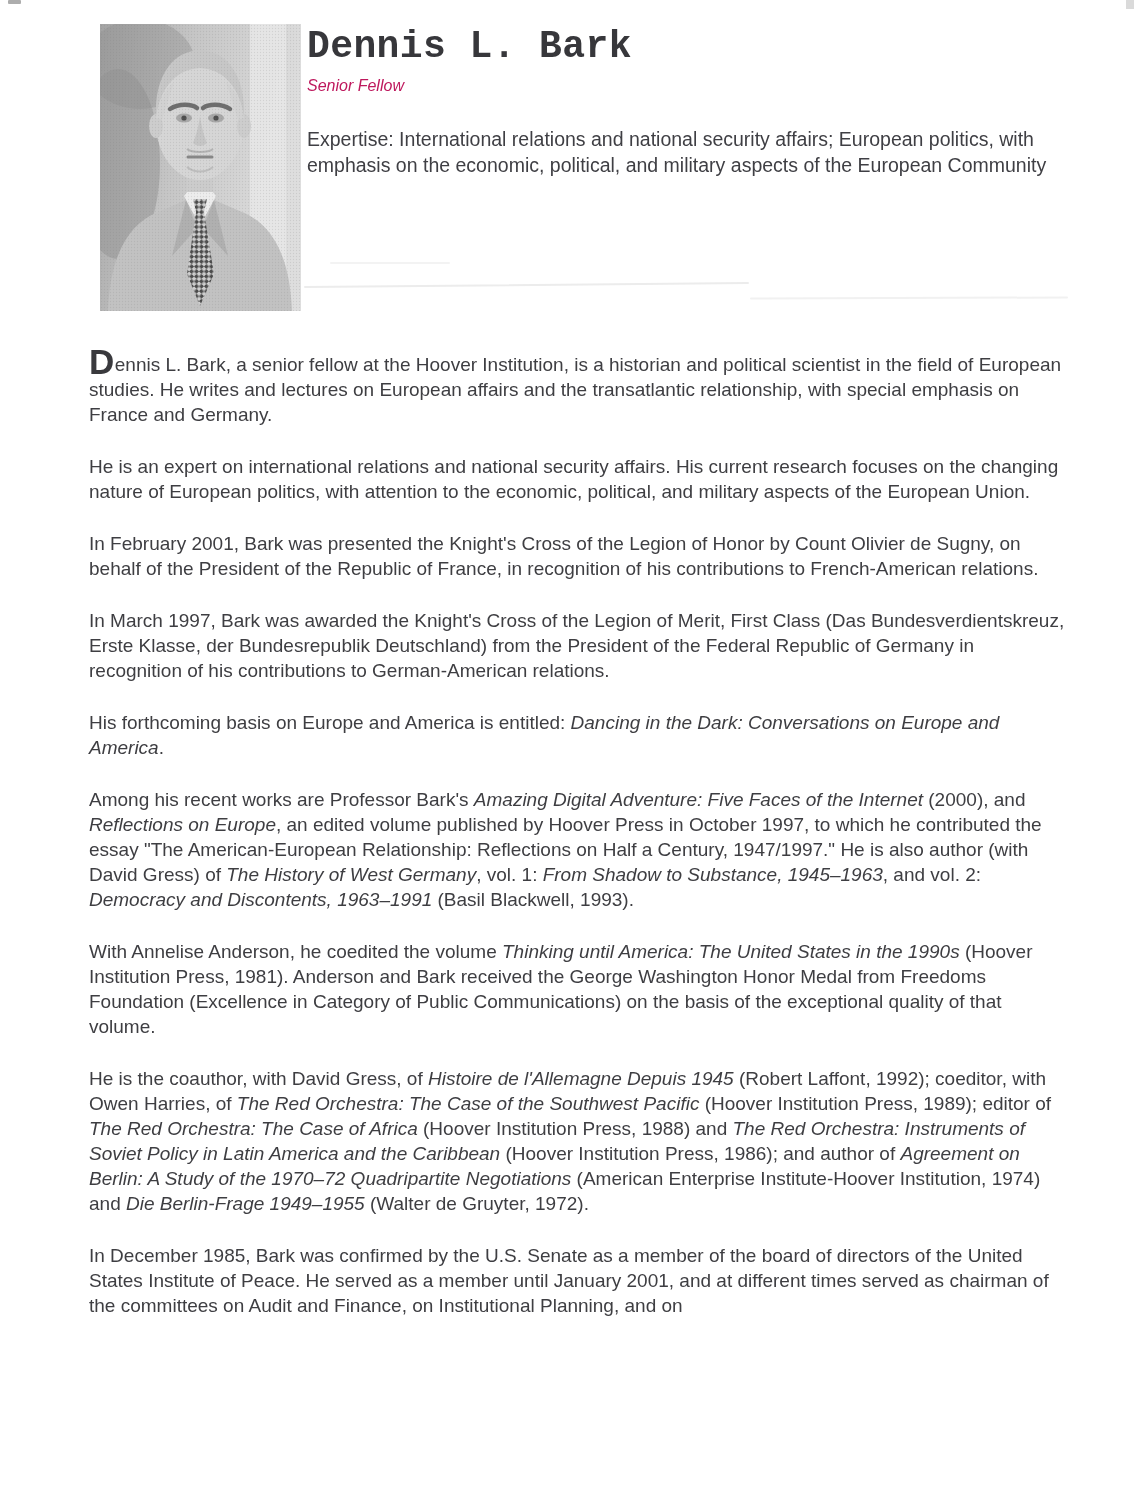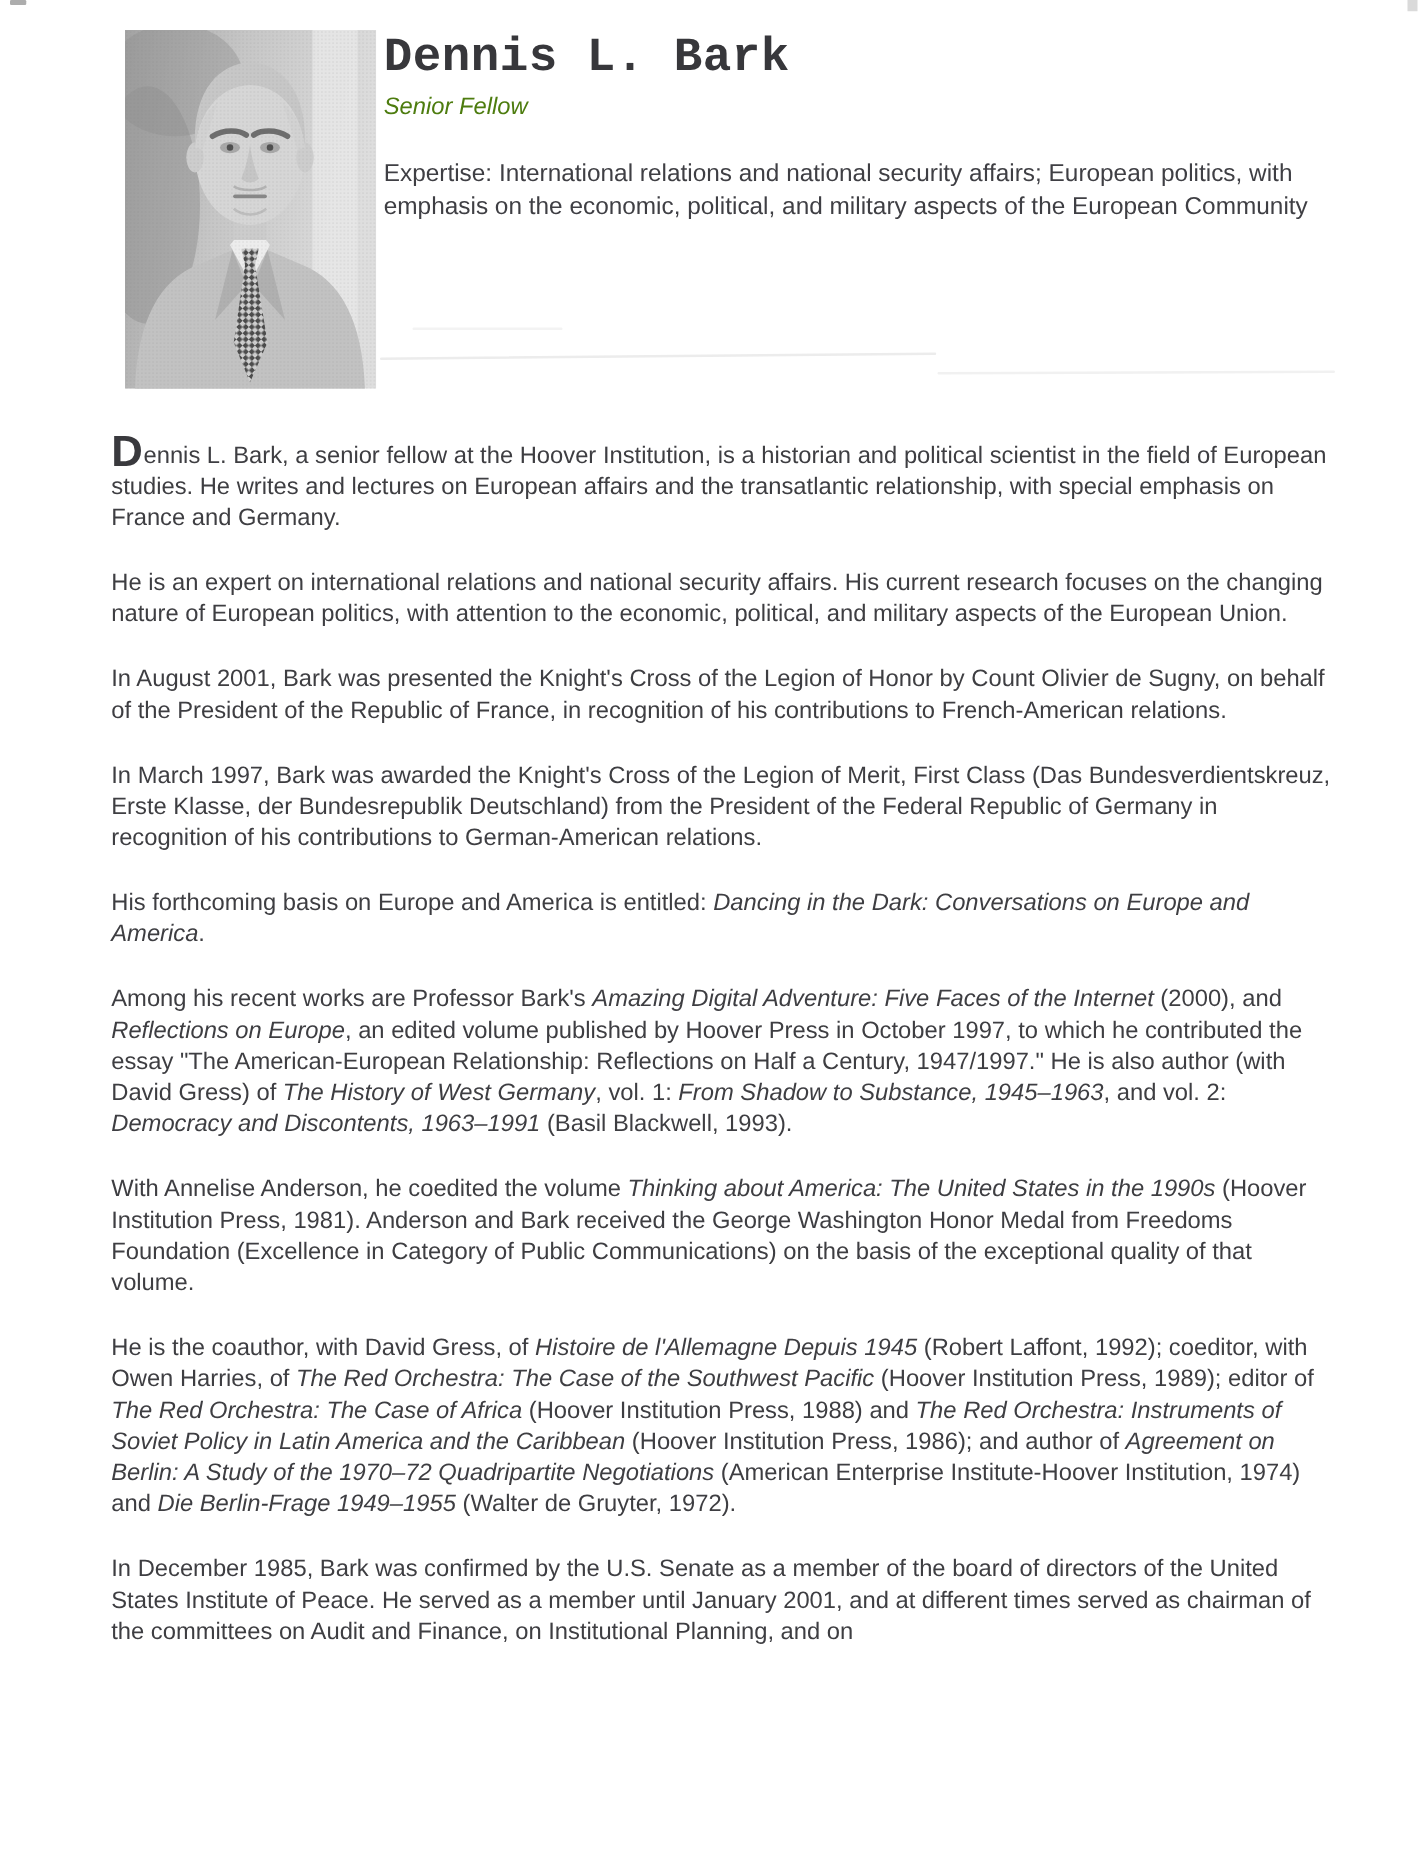--- a/index.html
+++ b/index.html
@@ -19,21 +19,21 @@
   .streak.s2{left:750px;top:297px;width:318px;background:#f1f1f1;transform:rotate(-0.2deg);}
   .streak.s3{left:330px;top:262px;width:120px;background:#f3f3f3;}
 
   
   .photo{position:absolute;left:100px;top:24px;width:201px;height:287px;}
   .photo svg{display:block;width:100%;height:100%;}
 
   
   .header{position:absolute;left:307px;top:26px;width:780px;}
   .name{font-size:38px;font-weight:700;color:#37373b;margin:0;letter-spacing:.4px;line-height:42px;font-family:Liberation Mono, monospace;}
-  .role{font-style:italic;font-size:19px;color:#4d7c0f;margin-top:6px;line-height:24px;}
+  .role{font-style:italic;font-size:16px;color:#be185d;margin-top:6px;line-height:24px;}
   .expertise{margin-top:28px;font-weight:400;font-size:19.5px;line-height:26px;color:#3f3f44;max-width:778px;}
 
   
   .content{position:absolute;left:89px;top:352px;width:978px;}
   .para{font-size:19px;line-height:25px;margin:0 0 27px 0;color:#3e3e42;}
   .para:last-child{margin-bottom:0;}
   .para em{font-style:italic;}
   .dropcap{font-size:35px;font-weight:700;line-height:0;vertical-align:-3px;color:#39393d;letter-spacing:.5px;}
 </style>
 </head>
@@ -108,22 +108,22 @@
 
   <div class="header">
     <h1 class="name">Dennis L. Bark</h1>
     <div class="role">Senior Fellow</div>
     <div class="expertise">Expertise: International relations and national security affairs; European politics, with emphasis on the economic, political, and military aspects of the European Community</div>
   </div>
 
   <div class="content">
       <p class="para"><span class="dropcap">D</span><span>ennis L. Bark, a senior fellow at the Hoover Institution, is a historian and political scientist in the field of European studies. He writes and lectures on European affairs and the transatlantic relationship, with special emphasis on France and Germany.</span></p>
       <p class="para"><span>He is an expert on international relations and national security affairs. His current research focuses on the changing nature of European politics, with attention to the economic, political, and military aspects of the European Union.</span></p>
-      <p class="para"><span>In August 2001, Bark was presented the Knight's Cross of the Legion of Honor by Count Olivier de Sugny, on behalf of the President of the Republic of France, in recognition of his contributions to French-American relations.</span></p>
+      <p class="para"><span>In February 2001, Bark was presented the Knight's Cross of the Legion of Honor by Count Olivier de Sugny, on behalf of the President of the Republic of France, in recognition of his contributions to French-American relations.</span></p>
       <p class="para"><span>In March 1997, Bark was awarded the Knight's Cross of the Legion of Merit, First Class (Das Bundesverdientskreuz, Erste Klasse, der Bundesrepublik Deutschland) from the President of the Federal Republic of Germany in recognition of his contributions to German-American relations.</span></p>
       <p class="para"><span>His forthcoming basis on Europe and America is entitled: </span><em>Dancing in the Dark: Conversations on Europe and America</em><span>.</span></p>
       <p class="para"><span>Among his recent works are Professor Bark's </span><em>Amazing Digital Adventure: Five Faces of the Internet</em><span> (2000), and </span><em>Reflections on Europe</em><span>, an edited volume published by Hoover Press in October 1997, to which he contributed the essay "The American-European Relationship: Reflections on Half a Century, 1947/1997." He is also author (with David Gress) of </span><em>The History of West Germany</em><span>, vol. 1: </span><em>From Shadow to Substance, 1945–1963</em><span>, and vol. 2: </span><em>Democracy and Discontents, 1963–1991</em><span> (Basil Blackwell, 1993).</span></p>
-      <p class="para"><span>With Annelise Anderson, he coedited the volume </span><em>Thinking about America: The United States in the 1990s</em><span> (Hoover Institution Press, 1981). Anderson and Bark received the George Washington Honor Medal from Freedoms Foundation (Excellence in Category of Public Communications) on the basis of the exceptional quality of that volume.</span></p>
+      <p class="para"><span>With Annelise Anderson, he coedited the volume </span><em>Thinking until America: The United States in the 1990s</em><span> (Hoover Institution Press, 1981). Anderson and Bark received the George Washington Honor Medal from Freedoms Foundation (Excellence in Category of Public Communications) on the basis of the exceptional quality of that volume.</span></p>
       <p class="para"><span>He is the coauthor, with David Gress, of </span><em>Histoire de l'Allemagne Depuis 1945</em><span> (Robert Laffont, 1992); coeditor, with Owen Harries, of </span><em>The Red Orchestra: The Case of the Southwest Pacific</em><span> (Hoover Institution Press, 1989); editor of </span><em>The Red Orchestra: The Case of Africa</em><span> (Hoover Institution Press, 1988) and </span><em>The Red Orchestra: Instruments of Soviet Policy in Latin America and the Caribbean</em><span> (Hoover Institution Press, 1986); and author of </span><em>Agreement on Berlin: A Study of the 1970–72 Quadripartite Negotiations</em><span> (American Enterprise Institute-Hoover Institution, 1974) and </span><em>Die Berlin-Frage 1949–1955</em><span> (Walter de Gruyter, 1972).</span></p>
       <p class="para"><span>In December 1985, Bark was confirmed by the U.S. Senate as a member of the board of directors of the United States Institute of Peace. He served as a member until January 2001, and at different times served as chairman of the committees on Audit and Finance, on Institutional Planning, and on</span></p>
     </div>
 
 </div>
 
 </body></html>

